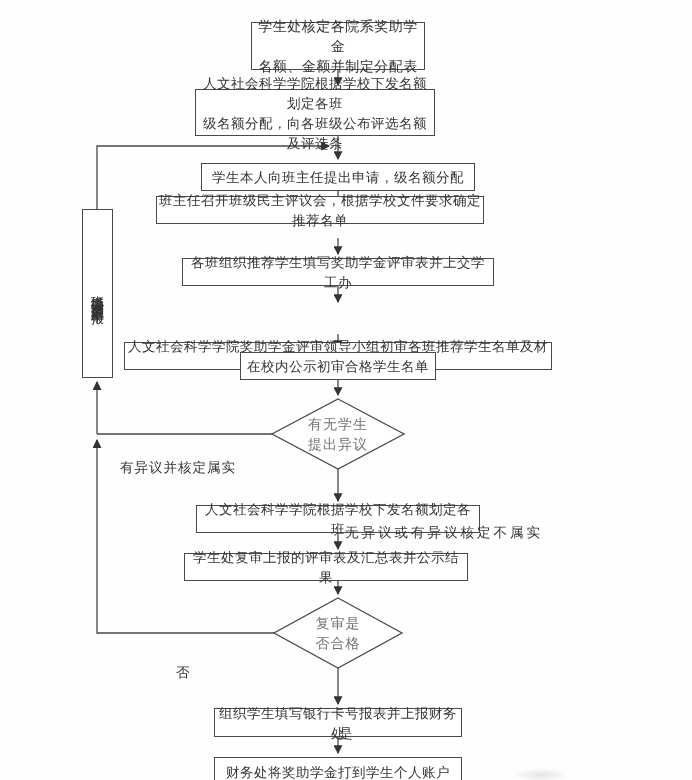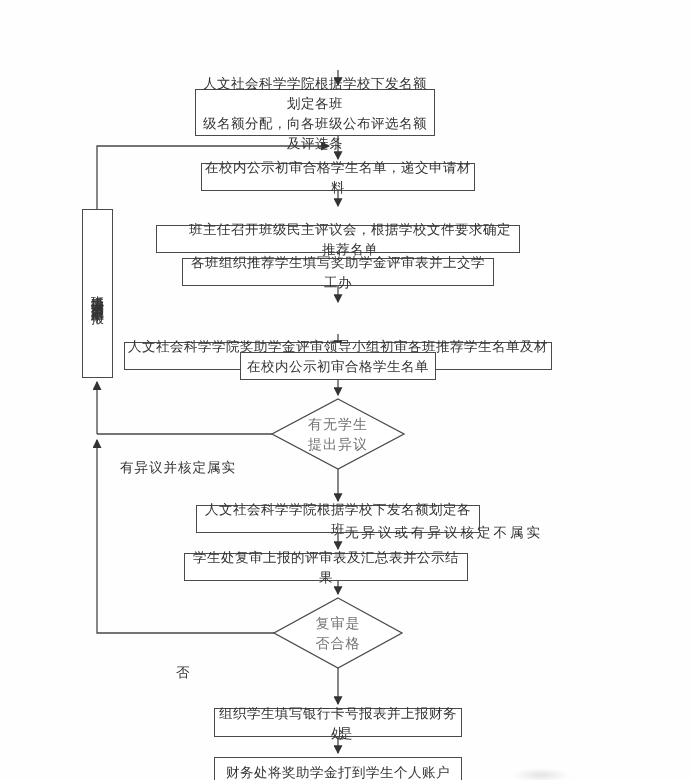--- a/index.html
+++ b/index.html
@@ -65,27 +65,29 @@
       <path d="M338,533 L338,549" marker-end="url(#ah)"></path>
       <path d="M338,581 L338,594" marker-end="url(#ah)"></path>
       <path d="M338,668 L338,704" marker-end="url(#ah)"></path>
       <path d="M338,737 L338,753" marker-end="url(#ah)"></path>
     </g>
 
     <polygon points="338,399 404,434 338,469 272,434" fill="#ffffff" stroke="#4a4a4a" stroke-width="1.3"></polygon>
     <polygon points="338,598 402,633 338,668 274,633" fill="#ffffff" stroke="#4a4a4a" stroke-width="1.3"></polygon>
   </svg>
 
+  <div class="node" style="left:251px;top:22px;width:174px;height:48px;font-size:14px;">学生处核定各院系奖助学金
+名额、金额并制定分配表</div>
 
   <div class="node" style="left:195px;top:89px;width:240px;height:47px;">人文社会科学学院根据学校下发名额划定各班
 级名额分配，向各班级公布评选名额及评选条</div>
 
-  <div class="node" style="left:201px;top:163px;width:274px;height:28px;">在校内公示初审合格学生名单，递交申请材料</div>
+  <div class="node" style="left:201px;top:163px;width:274px;height:28px;">学生本人向班主任提出申请，级名额分配</div>
 
-  <div class="node" style="left:156px;top:225px;width:364px;height:28px;padding-left:26px;">班主任召开班级民主评议会，根据学校文件要求确定推荐名单</div>
+  <div class="node" style="left:156px;top:196px;width:328px;height:28px;">班主任召开班级民主评议会，根据学校文件要求确定推荐名单</div>
 
   <div class="node" style="left:182px;top:258px;width:312px;height:28px;">各班组织推荐学生填写奖助学金评审表并上交学工办</div>
 
   <div class="node" style="left:124px;top:306px;width:428px;height:28px;margin-top:36px;">人文社会科学学院奖助学金评审领导小组初审各班推荐学生名单及材料</div>
 
   <div class="node" style="left:240px;top:352px;width:196px;height:28px;">在校内公示初审合格学生名单</div>
 
   <div class="node vnode" style="left:82px;top:209px;width:31px;height:169px;">班级按要求调整或重新申报</div>
 
   <div class="dlabel" style="left:278px;top:414px;width:120px;">有无学生

